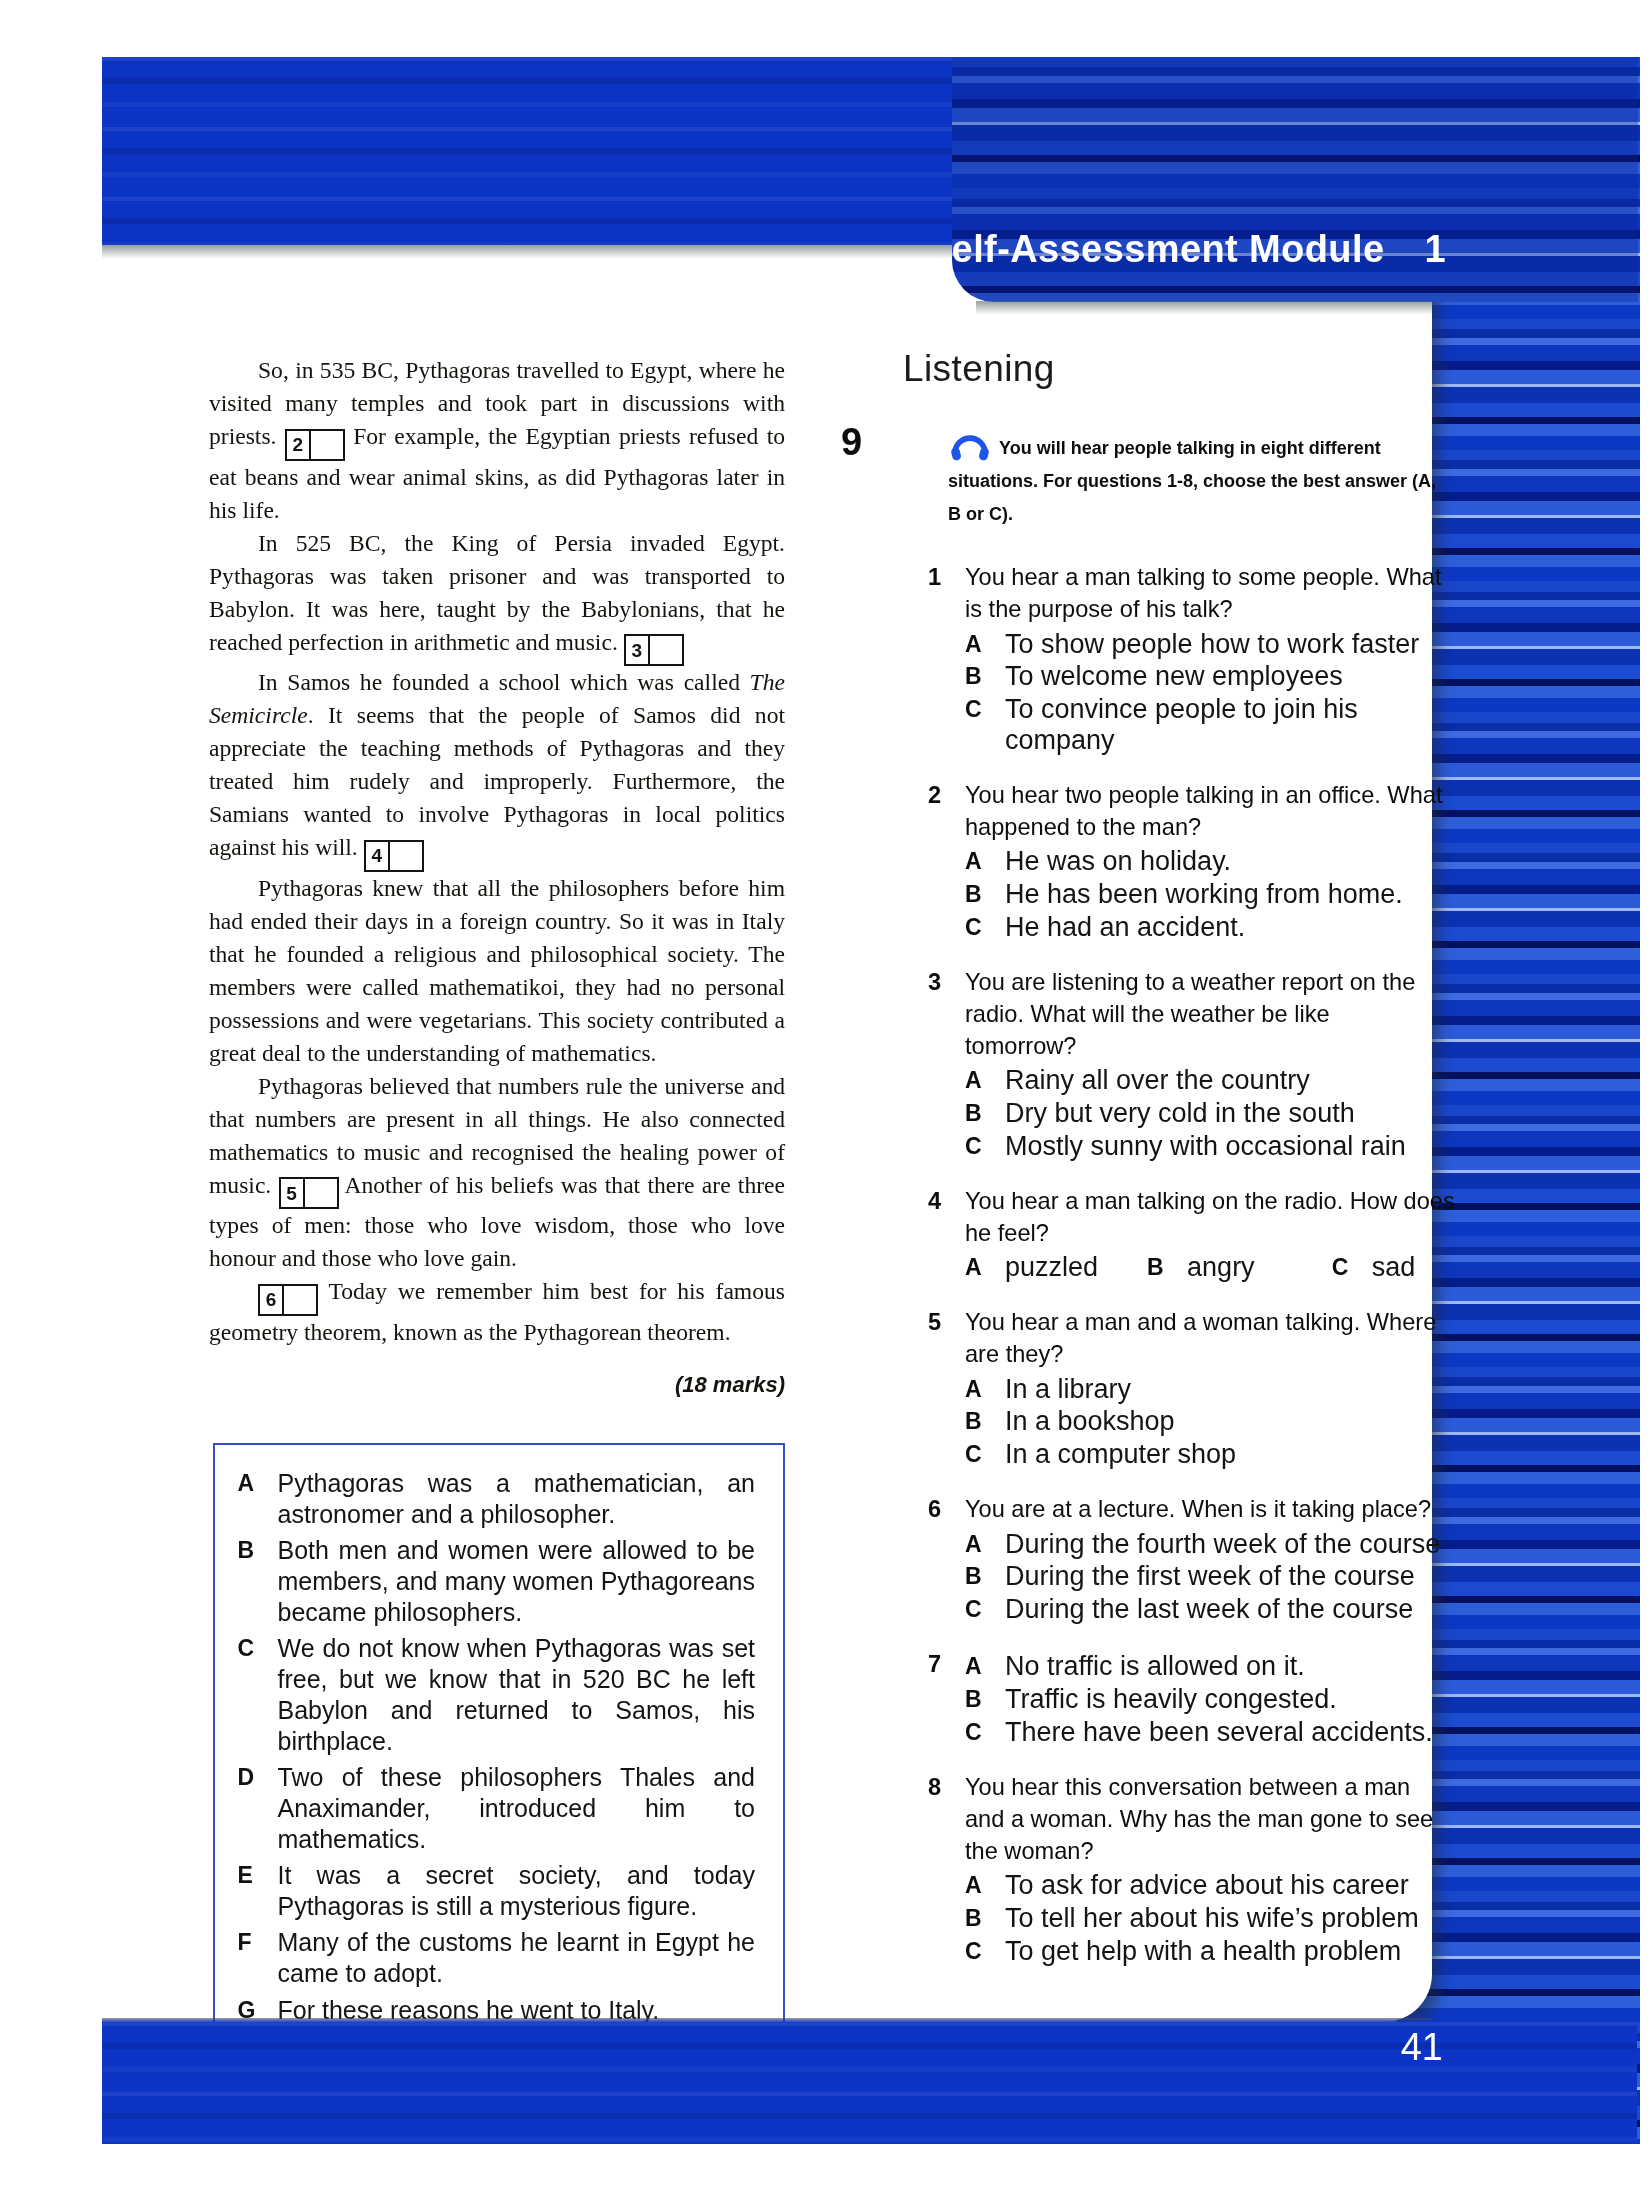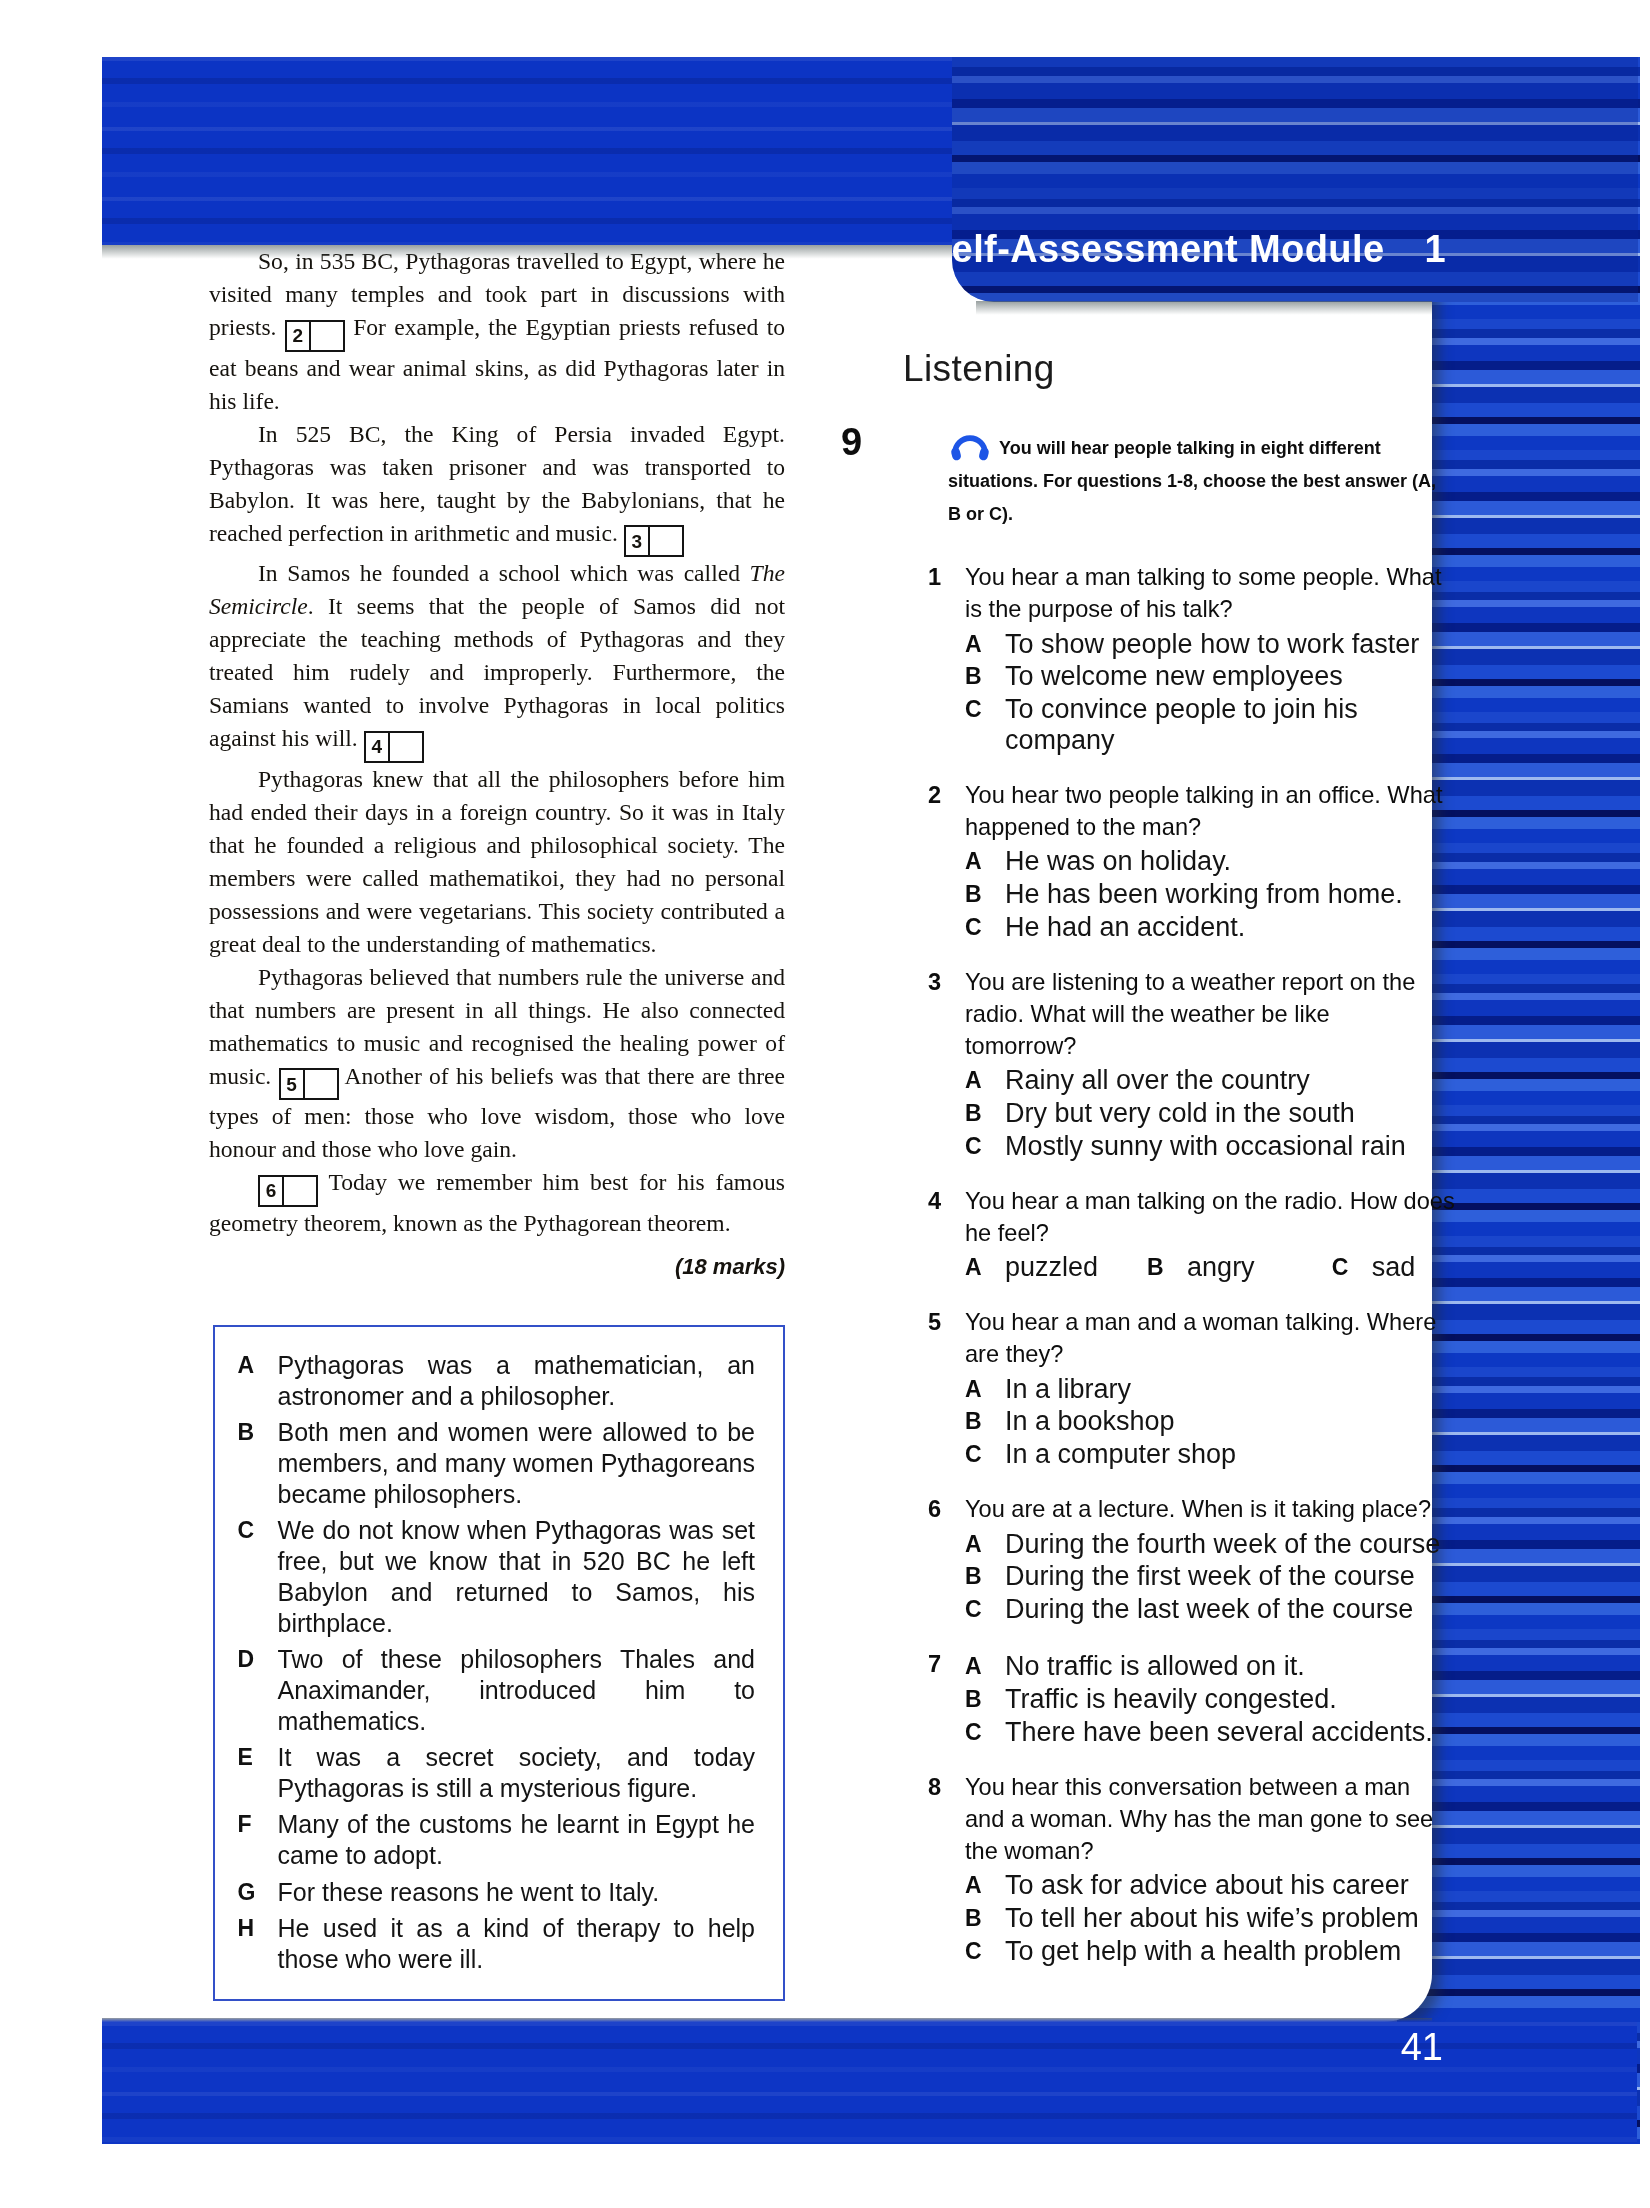--- a/index.html
+++ b/index.html
@@ -45,36 +45,36 @@
   .shadow-a{left:102px;top:245px;width:850px;}
   .shadow-b{left:976px;top:301px;width:456px;}
   .footer{position:absolute;left:102px;top:2022px;width:1535px;height:122px;z-index:3;background:#0d35c5;}
   .footer .streaks{opacity:.5;}
   .footer-topline{position:absolute;left:102px;top:2018px;width:1330px;height:3.5px;z-index:4;
       background:linear-gradient(180deg,rgba(70,80,85,.55),rgba(13,53,197,.9));}
   .page-number{position:absolute;right:208px;top:2026px;z-index:5;color:#fff;
       font-size:38px;font-weight:400;}
 
   
-  .col-left{position:absolute;left:107px;top:0;width:576px;}
+  .col-left{position:absolute;left:107px;top:0;width:576px;padding-top:109px;}
   .col-right{position:absolute;left:739px;top:0;width:604px;padding-top:103px;}
 
   
   .rp{margin:0;font-family:"Liberation Serif",serif;font-size:23.6px;line-height:33px;
       text-align:justify;text-indent:49px;color:#16130e;}
   .rp i{font-family:"Liberation Serif",serif;}
   .gapbox{display:inline-flex;width:56px;height:28px;border:2.2px solid #141414;background:#fff;
       vertical-align:-7px;text-indent:0;}
   .gb-num{width:22px;border-right:2.2px solid #141414;display:flex;align-items:center;
       justify-content:center;font-family:"Liberation Sans",sans-serif;font-size:19px;
       font-weight:bold;line-height:1;}
   .gb-empty{flex:1;}
   .marks{font-family:"Liberation Sans",sans-serif;font-style:italic;font-weight:bold;
       font-size:22px;color:#16130e;text-align:right;}
-  .marks-18{margin-top:14px;}
+  .marks-18{margin-top:23px;}
   
   .option-box{margin-top:45px;margin-left:3.5px;border:2.6px solid #3350c8;background:#fff;
       padding:23px 28px 24.5px 23px;}
   .ob-row{display:flex;margin-top:5.2px;}
   .ob-row:first-child{margin-top:0;}
   .ob-letter{width:40px;flex:0 0 40px;font-weight:bold;font-size:23px;line-height:31px;}
   .ob-text{flex:1;font-size:25px;line-height:31px;text-align:justify;color:#141414;}
 
   
   .listening-title{font-size:37px;font-weight:400;color:#1b1b1b;margin:0 0 37px 62px;

